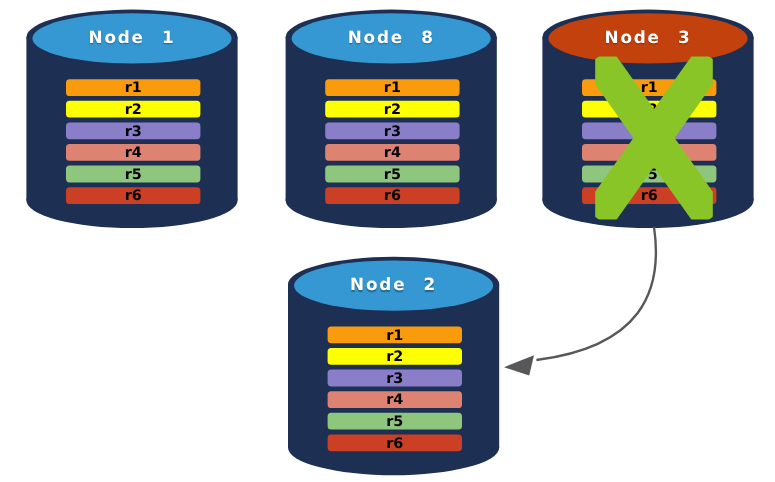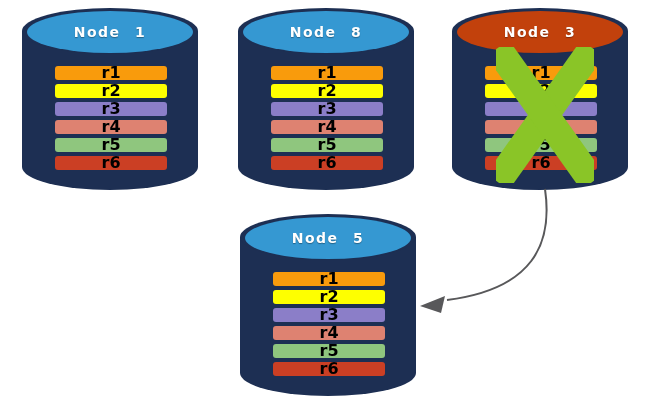--- a/index.html
+++ b/index.html
@@ -28,21 +28,21 @@
   .cyl-title{
     color:#ffffff;font-weight:bold;font-size:14px;letter-spacing:1.5px;word-spacing:8px;
     text-shadow:0 1px 1px rgba(0,0,0,.35);
   }
   .bars{position:absolute;left:33px;right:31px;top:58px;}
   .bar{
     height:14px;margin-bottom:4px;border-radius:3px;
     display:flex;align-items:center;justify-content:center;
   }
   .bar span{
-    color:#000000;font-weight:bold;font-size:16px;line-height:14px;
+    color:#000000;font-weight:bold;font-size:12px;line-height:14px;
   }
   .overlay{position:absolute;pointer-events:none;}
 </style>
 </head>
 <body>
 
 <div class="stage">
 
   <div class="cylinder" style="left:22px;top:8px;">
     <div class="cyl-bottom" style="background: rgb(29, 47, 83);"></div>
@@ -129,21 +129,21 @@
           <span>r6</span>
         </div>
     </div>
   </div>
 
   <div class="cylinder" style="left:240px;top:214px;">
     <div class="cyl-bottom" style="background: rgb(29, 47, 83);"></div>
     <div class="cyl-body" style="background: rgb(29, 47, 83);"></div>
     <div class="cyl-top-outer" style="background: rgb(29, 47, 83);"></div>
     <div class="cyl-top" style="background: rgb(53, 152, 210);">
-      <span class="cyl-title">Node 5</span>
+      <span class="cyl-title">Node 2</span>
     </div>
     <div class="bars">
       <div class="bar" style="background: rgb(249, 155, 12);">
           <span>r1</span>
         </div>
       <div class="bar" style="background: rgb(254, 255, 0);">
           <span>r2</span>
         </div>
       <div class="bar" style="background: rgb(139, 126, 200);">
           <span>r3</span>

